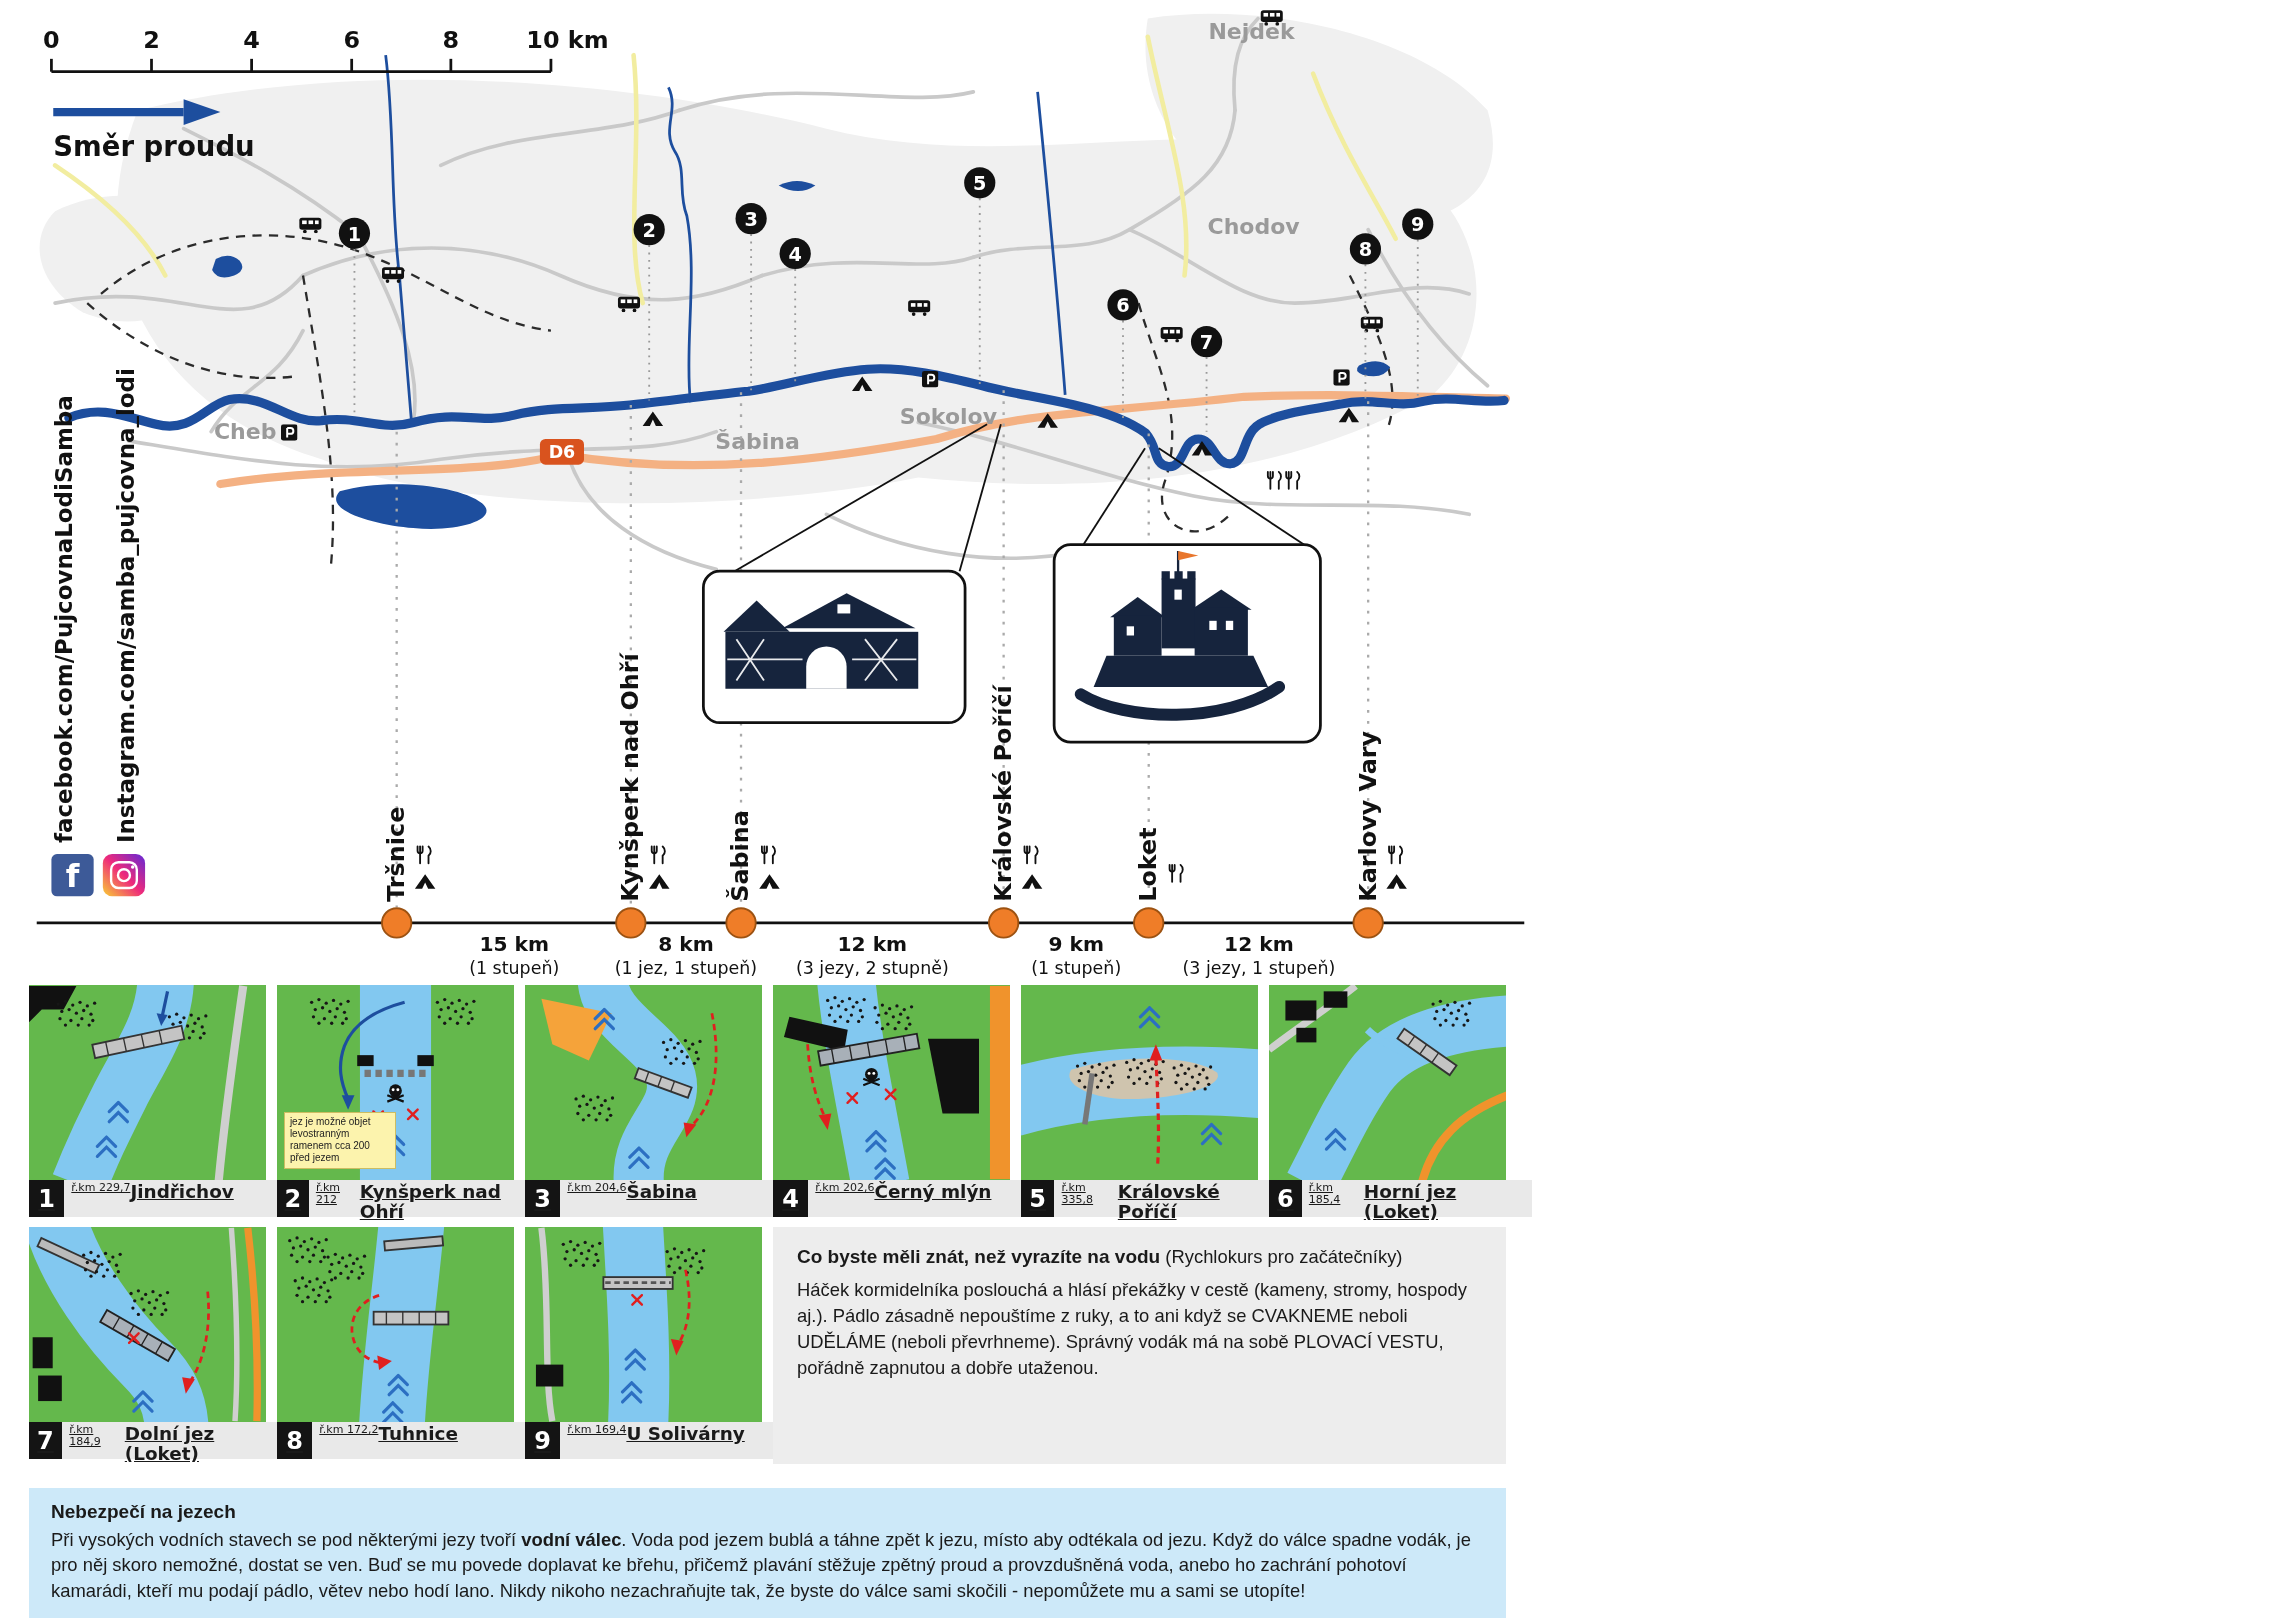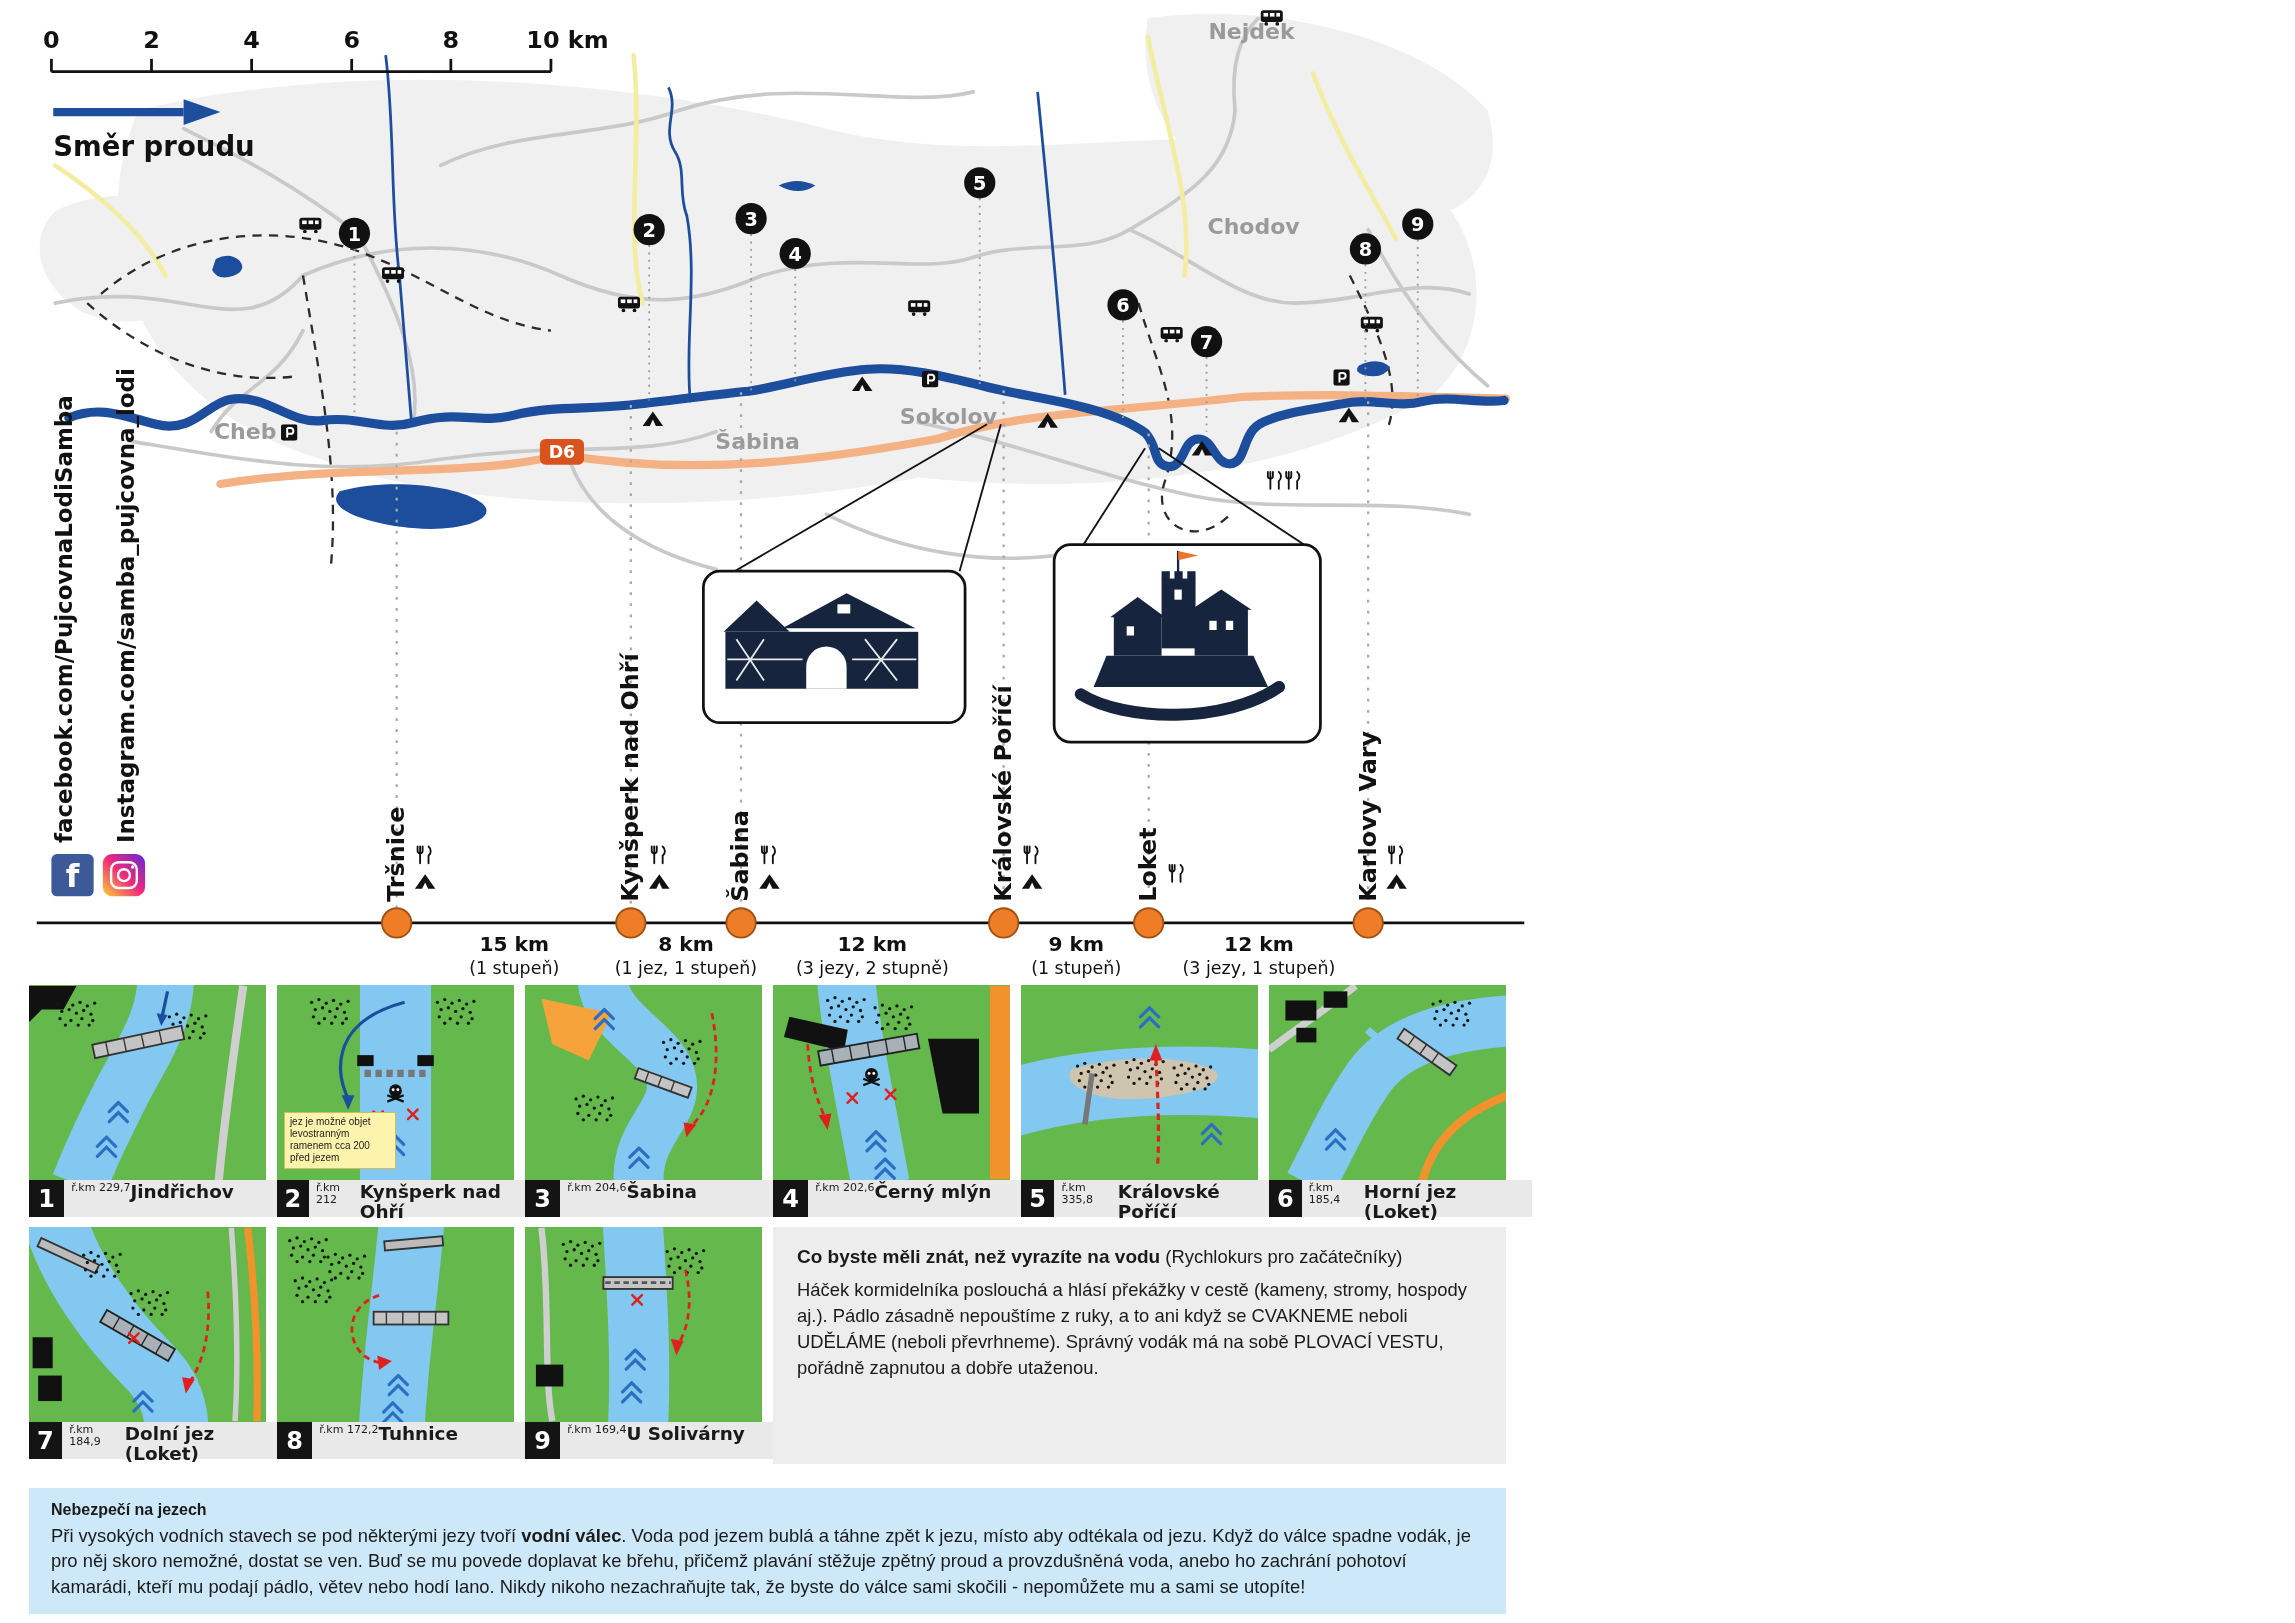--- a/index.html
+++ b/index.html
@@ -1,40 +1,40 @@
 <!DOCTYPE html>
 <html style="font-size:14.7px"><head>
 <meta charset="utf-8">
 <style>
   html,body{margin:0;padding:0;background:#9a9a9a;}
   #canvas{position:relative;width:2296px;height:1624px;background:#ffffff;overflow:hidden;
           font-family:"Liberation Sans",sans-serif;color:#1a1a1a;}
   svg text{font-family:"DejaVu Sans",sans-serif;}
   .abs{position:absolute;}
   
-  .panel{position:absolute;width:263px;}
+  .panel{position:absolute;width:263px;text-decoration:underline;}
   .panel-map{position:relative;width:237px;height:195px;overflow:hidden;background:#64b84c;}
   .panel-map svg{display:block;}
   .panel-label{display:flex;height:37px;background:#e9e9e9;align-items:stretch;}
   .plnum{width:35px;background:#141414;color:#fff;display:flex;align-items:center;justify-content:center;
          font-size:24px;font-weight:bold;font-family:"DejaVu Sans",sans-serif;}
   .pltxt{padding:1.8px 7.3px;display:flex;flex-direction:row;justify-content:center;}
   .plrkm{font-size:11px;line-height:1.1;font-family:"DejaVu Sans",sans-serif;}
   .plnm{font-size:18.4px;font-weight:bold;line-height:1.1;font-family:"DejaVu Sans",sans-serif;}
   .panel-note{position:absolute;left:7.3px;bottom:11px;width:112px;background:#fcf3ad;border:0.9px solid #cdbd62;
          font-size:10px;line-height:1.2;padding:3.7px 4.6px;color:#222;box-sizing:border-box;}
   
   #info-block{position:absolute;left:773px;top:1227px;width:733px;min-height:237px;background:#ededed;
          padding:16.5px 24px;box-sizing:border-box;font-size:18.4px;line-height:1.4;}
   #info-block .ititle{font-weight:bold;font-size:19px;}
   #info-block .isub{font-size:18.4px;font-weight:normal;}
   #info-block p{margin:7.3px 0 0 0;}
   #warning-box{position:absolute;left:29px;top:1488px;width:1477px;background:#cde9f9;
          padding:11px 22px 14.7px 22px;box-sizing:border-box;font-size:18.4px;line-height:1.38;}
-  #warning-box .wtitle{font-weight:bold;font-size:16px;margin-bottom:1.8px;}
+  #warning-box .wtitle{font-weight:bold;font-size:19px;margin-bottom:1.8px;}
   .b{font-weight:bold;}
 </style>
 </head>
 <body>
 
 <div id="canvas">
 
 <svg width="0" height="0" style="position:absolute" aria-hidden="true">
   <defs>
     <symbol id="sym-chev" viewBox="0 0 26 26">

